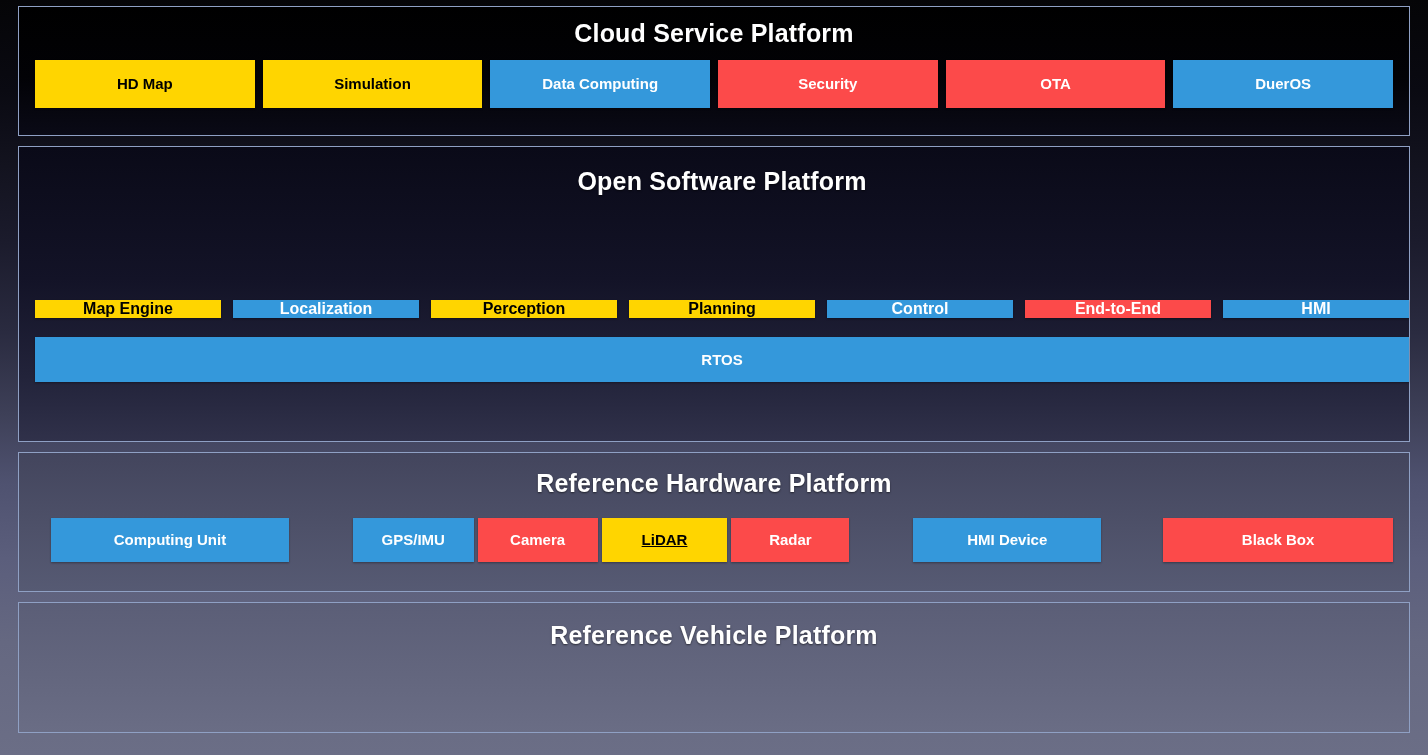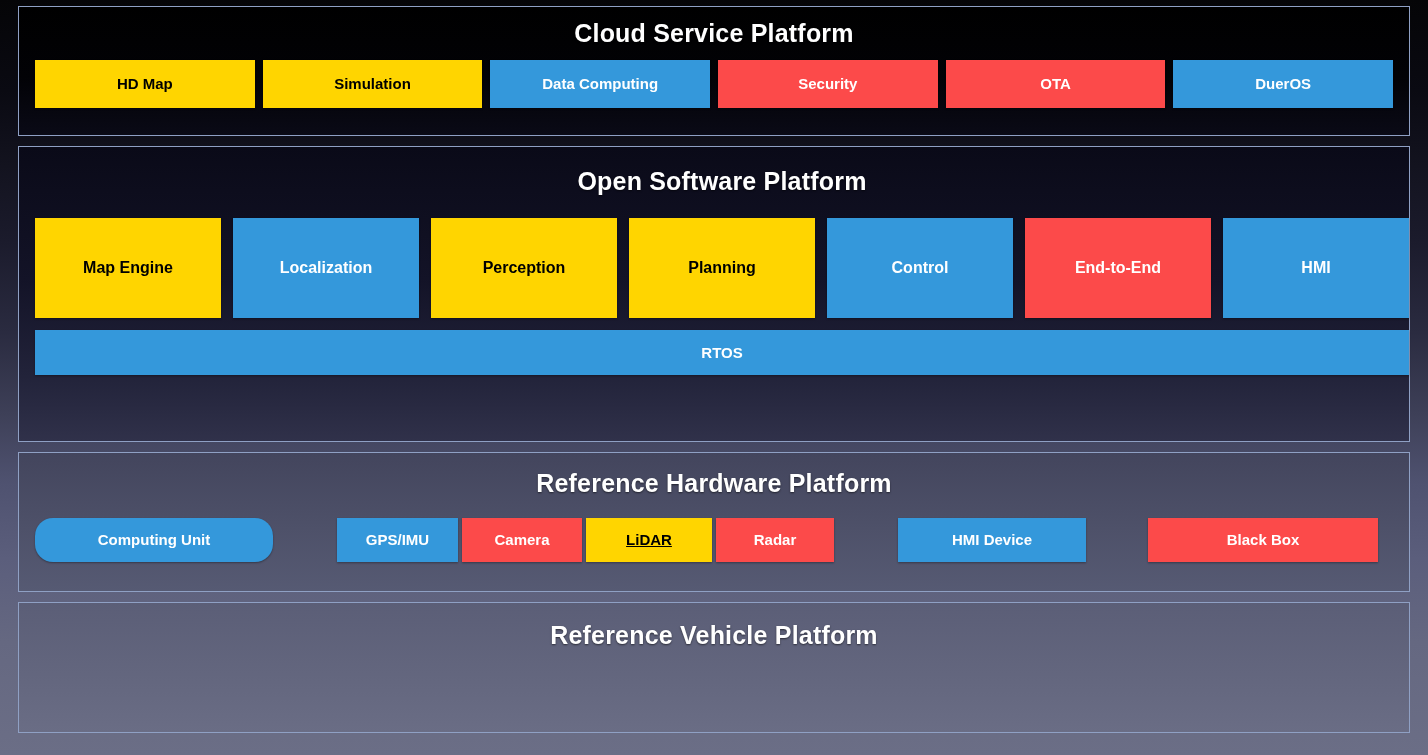--- a/index.html
+++ b/index.html
@@ -80,42 +80,42 @@
   #layer-cloud .cell { flex: 1 1 0; font-size: 15px; }
 
   
   #layer-software {
     height: 296px;
     margin-bottom: 10px;
     background: linear-gradient(to bottom, #0a0a18 0%, #131327 45%, #22233a 78%, #30314a 100%);
     padding: 8px 0 14px 16px;
   }
   #layer-software .layer-title { font-size: 25px; margin: 12px 0 22px 0; }
-  #layer-software .row-modules { height: 100px; gap: 12px; margin-bottom: 12px; }
+  #layer-software .row-modules { height: 100px; gap: 12px; margin-bottom: 19px; align-items: flex-end; }
   #layer-software .row-modules .cell { flex: 1 1 0; font-size: 16px; }
   #layer-software .bar {
     height: 45px;
     margin-bottom: 11px;
     font-size: 15px;
   }
   #layer-software .bar:last-child { margin-bottom: 0; }
 
   
   #layer-hardware {
     height: 140px;
     margin-bottom: 10px;
     background: linear-gradient(to bottom, #43455d 0%, #4d5068 50%, #565a73 100%);
     padding: 8px 16px 6px 16px;
   }
   #layer-hardware .layer-title { font-size: 25px; margin: 8px 0 20px 0; }
   #layer-hardware .row { height: 44px; }
   #layer-hardware .cell { font-size: 15px; }
 
   
-  .hw-computing { width: 238px; margin-left: 0px; border-radius: 18px; }
+  .hw-computing { width: 238px; margin-left: 16px; }
   .hw-gpsimu    { width: 121px; margin-left: 64px; }
   .hw-camera    { width: 120px; margin-left: 4px; }
   .hw-lidar     { width: 126px; margin-left: 4px; text-decoration: underline; }
   .hw-radar     { width: 118px; margin-left: 4px; }
   .hw-hmidev    { width: 188px; margin-left: 64px; }
   .hw-blackbox  { width: 230px; margin-left: 62px; }
 
   
   #layer-vehicle {
     height: 131px;

